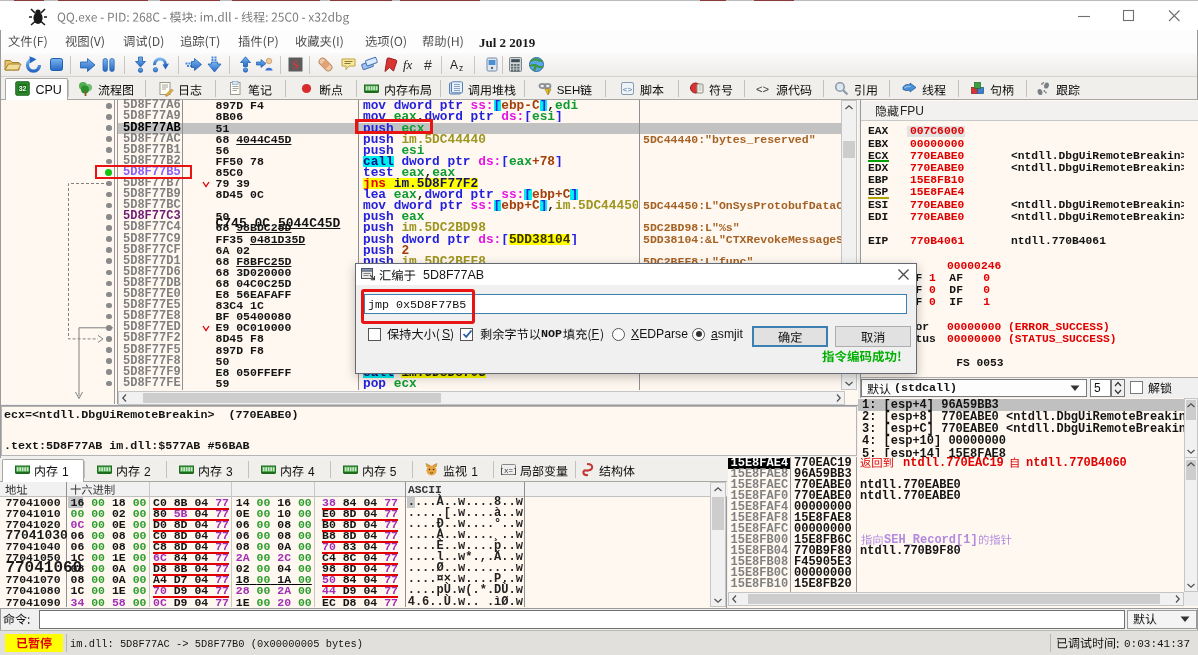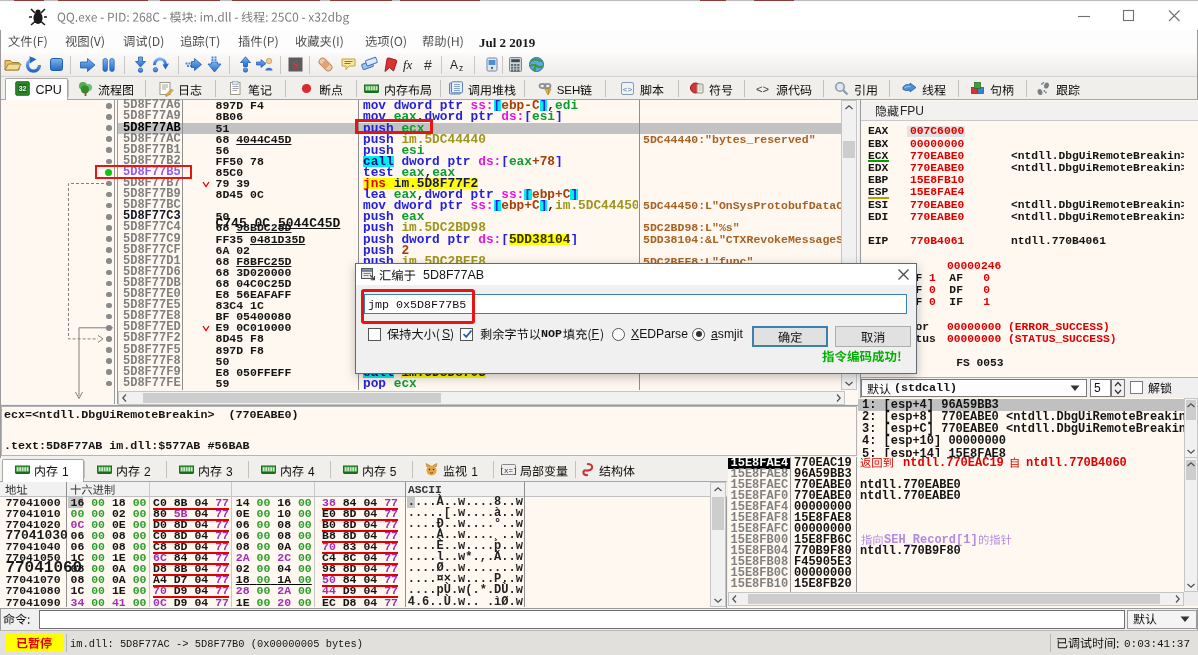--- a/index.html
+++ b/index.html
@@ -532,21 +532,21 @@
     <path d="M1 1 L4 5.5 L7 1" stroke="#e00000" stroke-width="1.3" fill="none"></path>
   </svg>
 <div class="a mono" style="left:363px;top:178.0px;font-size:12.8px;line-height:11.1px;width:275px;overflow:hidden"><span style="color:#e60000;background:#ffff00">jns </span><span style="color:#16165c;background:#ffff00">im.5D8F77F2</span></div>
 <div class="a mono" style="left:123px;top:189.1px;font-size:12px;line-height:11.1px;color:#7f7f7f">5D8F77B9</div>
 <div class="a mono" style="left:215.5px;top:189.1px;font-size:11.5px;line-height:11.1px;color:#141414">8D45 0C</div>
 <div class="a mono" style="left:363px;top:189.1px;font-size:12.8px;line-height:11.1px;width:275px;overflow:hidden"><span style="color:#2321dd">lea </span><span style="color:#0d9c31">eax</span><span style="color:#222">,</span><span style="color:#2321dd">dword ptr </span><span style="color:#e514e5">ss:</span><span style="color:#2321dd;background:#00f0f0">[</span><span style="color:#a43d09">ebp+C</span><span style="color:#2321dd;background:#00f0f0">]</span></div>
 <div class="a mono" style="left:123px;top:200.2px;font-size:12px;line-height:11.1px;color:#7f7f7f">5D8F77BC</div>
 <div class="a mono" style="left:215.5px;top:218px;font-size:13px;line-height:11.1px;color:#141414">C745 0C <span style="text-decoration:underline">5044C45D</span></div>
 <div class="a mono" style="left:363px;top:200.2px;font-size:12.8px;line-height:11.1px;width:275px;overflow:hidden"><span style="color:#2321dd">mov </span><span style="color:#2321dd">dword ptr </span><span style="color:#e514e5">ss:</span><span style="color:#2321dd;background:#00f0f0">[</span><span style="color:#a43d09">ebp+C</span><span style="color:#2321dd;background:#00f0f0">]</span><span style="color:#222">,</span><span style="color:#9e9520">im.5DC44450</span></div>
 <div class="a mono" style="left:643px;top:200.2px;font-size:11.5px;line-height:11.1px;color:#a66225;width:198px;overflow:hidden">5DC44450:L"OnSysProtobufDataC</div>
-<div class="a mono" style="left:123px;top:211.3px;font-size:12px;line-height:11.1px;color:#0f172a">5D8F77C3</div>
+<div class="a mono" style="left:123px;top:211.3px;font-size:12px;line-height:11.1px;color:#701a75">5D8F77C3</div>
 <div class="a mono" style="left:215.5px;top:211.3px;font-size:11.5px;line-height:11.1px;color:#141414">50</div>
 <div class="a mono" style="left:363px;top:211.3px;font-size:12.8px;line-height:11.1px;width:275px;overflow:hidden"><span style="color:#2321dd">push </span><span style="color:#0d9c31">eax</span></div>
 <div class="a mono" style="left:123px;top:222.4px;font-size:12px;line-height:11.1px;color:#7f7f7f">5D8F77C4</div>
 <div class="a mono" style="left:215.5px;top:222.4px;font-size:11.5px;line-height:11.1px;color:#141414">68 <span style="text-decoration:underline">98BDC25D</span></div>
 <div class="a mono" style="left:363px;top:222.4px;font-size:12.8px;line-height:11.1px;width:275px;overflow:hidden"><span style="color:#2321dd">push </span><span style="color:#9e9520">im.5DC2BD98</span></div>
 <div class="a mono" style="left:643px;top:222.4px;font-size:11.5px;line-height:11.1px;color:#a66225;width:198px;overflow:hidden">5DC2BD98:L"%s"</div>
 <div class="a mono" style="left:123px;top:233.5px;font-size:12px;line-height:11.1px;color:#7f7f7f">5D8F77C9</div>
 <div class="a mono" style="left:215.5px;top:233.5px;font-size:11.5px;line-height:11.1px;color:#141414">FF35 <span style="text-decoration:underline">0481D35D</span></div>
 <div class="a mono" style="left:363px;top:233.5px;font-size:12.8px;line-height:11.1px;width:275px;overflow:hidden"><span style="color:#2321dd">push </span><span style="color:#2321dd">dword ptr </span><span style="color:#e514e5">ds:</span><span style="color:#2321dd">[</span><span style="color:#3a3000;background:#ffff00">5DD38104</span><span style="color:#2321dd">]</span></div>
 <div class="a mono" style="left:643px;top:233.5px;font-size:11.5px;line-height:11.1px;color:#a66225;width:198px;overflow:hidden">5DD38104:&amp;L"CTXRevokeMessageS</div>
@@ -862,21 +862,21 @@
 <div class="a mono" style="left:235.8px;top:574.4px;font-size:11.5px;line-height:11.05px;text-decoration:underline;"><span style="color:#141414">18</span> <span style="color:#2e9e2e">00</span> <span style="color:#141414">1A</span> <span style="color:#2e9e2e">00</span></div>
 <div class="a mono" style="left:322px;top:574.4px;font-size:11.5px;line-height:11.05px;border-bottom:2px solid #e00000;"><span style="color:#a130b5">50</span> <span style="color:#141414">84</span> <span style="color:#141414">04</span> <span style="color:#a130b5">77</span></div>
 <div class="a mono" style="left:407.7px;top:574.4px;font-size:12px;line-height:11.05px;color:#222">....¤×.w....P..w</div>
 <div class="a mono" style="left:5.4px;top:585.4px;font-size:11.5px;line-height:11.05px;color:#1a1a1a">77041080</div>
 <div class="a mono" style="left:70.5px;top:585.4px;font-size:11.5px;line-height:11.05px;"><span style="color:#141414">1C</span> <span style="color:#2e9e2e">00</span> <span style="color:#141414">1E</span> <span style="color:#2e9e2e">00</span></div>
 <div class="a mono" style="left:153px;top:585.4px;font-size:11.5px;line-height:11.05px;border-bottom:2px solid #e00000;"><span style="color:#a130b5">70</span> <span style="color:#141414">D9</span> <span style="color:#141414">04</span> <span style="color:#a130b5">77</span></div>
 <div class="a mono" style="left:235.8px;top:585.4px;font-size:11.5px;line-height:11.05px;"><span style="color:#a130b5">28</span> <span style="color:#2e9e2e">00</span> <span style="color:#a130b5">2A</span> <span style="color:#2e9e2e">00</span></div>
 <div class="a mono" style="left:322px;top:585.4px;font-size:11.5px;line-height:11.05px;border-bottom:2px solid #e00000;"><span style="color:#a130b5">44</span> <span style="color:#141414">D9</span> <span style="color:#141414">04</span> <span style="color:#a130b5">77</span></div>
 <div class="a mono" style="left:407.7px;top:585.4px;font-size:12px;line-height:11.05px;color:#222">....pÙ.w(.*.DÙ.w</div>
 <div class="a mono" style="left:5.4px;top:596.5px;font-size:11.5px;line-height:11.05px;color:#1a1a1a">77041090</div>
-<div class="a mono" style="left:70.5px;top:596.5px;font-size:11.5px;line-height:11.05px;"><span style="color:#a130b5">34</span> <span style="color:#2e9e2e">00</span> <span style="color:#a130b5">41</span> <span style="color:#2e9e2e">00</span></div>
+<div class="a mono" style="left:70.5px;top:596.5px;font-size:11.5px;line-height:11.05px;"><span style="color:#a130b5">34</span> <span style="color:#2e9e2e">00</span> <span style="color:#a130b5">58</span> <span style="color:#2e9e2e">00</span></div>
 <div class="a mono" style="left:153px;top:596.5px;font-size:11.5px;line-height:11.05px;border-bottom:2px solid #e00000;"><span style="color:#a130b5">0C</span> <span style="color:#141414">D9</span> <span style="color:#141414">04</span> <span style="color:#a130b5">77</span></div>
 <div class="a mono" style="left:235.8px;top:596.5px;font-size:11.5px;line-height:11.05px;"><span style="color:#141414">1E</span> <span style="color:#2e9e2e">00</span> <span style="color:#a130b5">20</span> <span style="color:#2e9e2e">00</span></div>
 <div class="a mono" style="left:322px;top:596.5px;font-size:11.5px;line-height:11.05px;border-bottom:2px solid #e00000;"><span style="color:#141414">EC</span> <span style="color:#141414">D8</span> <span style="color:#141414">04</span> <span style="color:#a130b5">77</span></div>
 <div class="a mono" style="left:407.7px;top:596.5px;font-size:12px;line-height:11.05px;color:#222">4.6..Ù.w.. .ìØ.w</div>
 <div class="a" style="left:710px;top:482px;width:16px;height:125px;background:#f1f1f1;border:1px solid #c5c5c5"></div>
 <div class="a" style="left:712px;top:497px;width:12px;height:33px;background:#cdcdcd"></div>
 <svg class="a" style="left:714.0px;top:487px" width="8" height="5">
     <path d="M0.5 4 L4 0.8 L7.5 4" stroke="#505050" stroke-width="1.2" fill="none"></path>
   </svg>
 <svg class="a" style="left:714.0px;top:598px" width="8" height="5">

